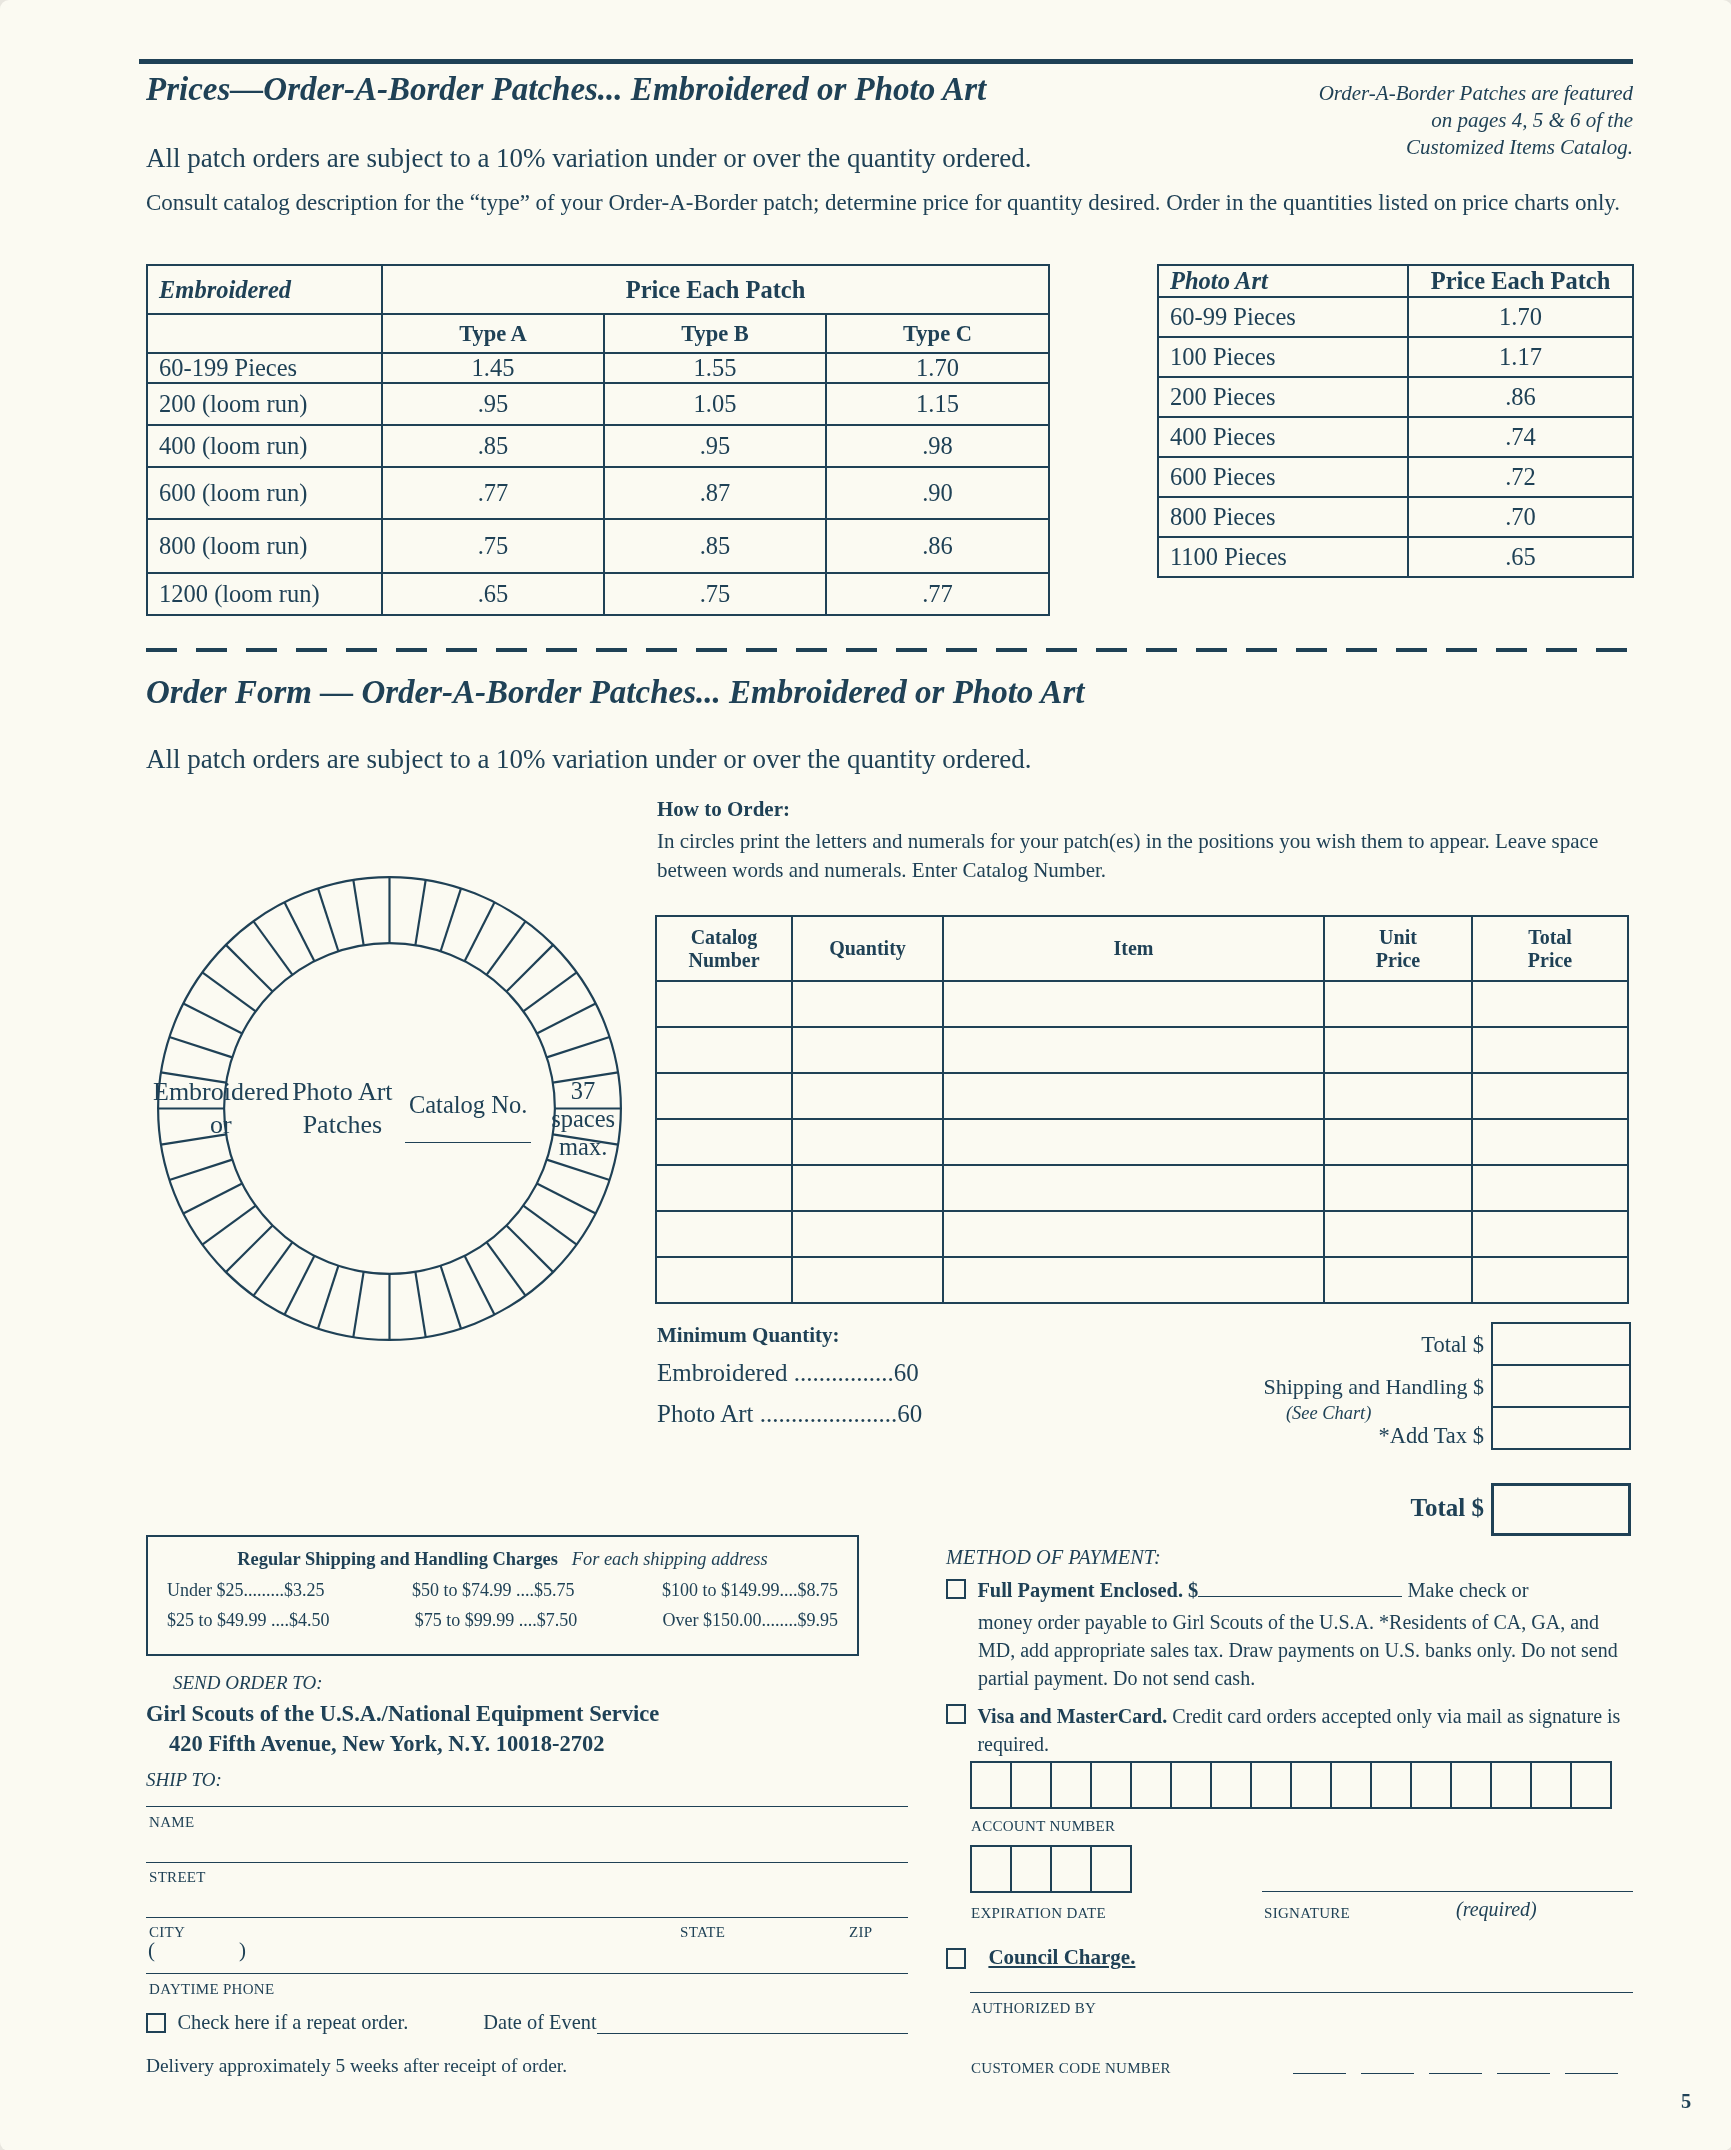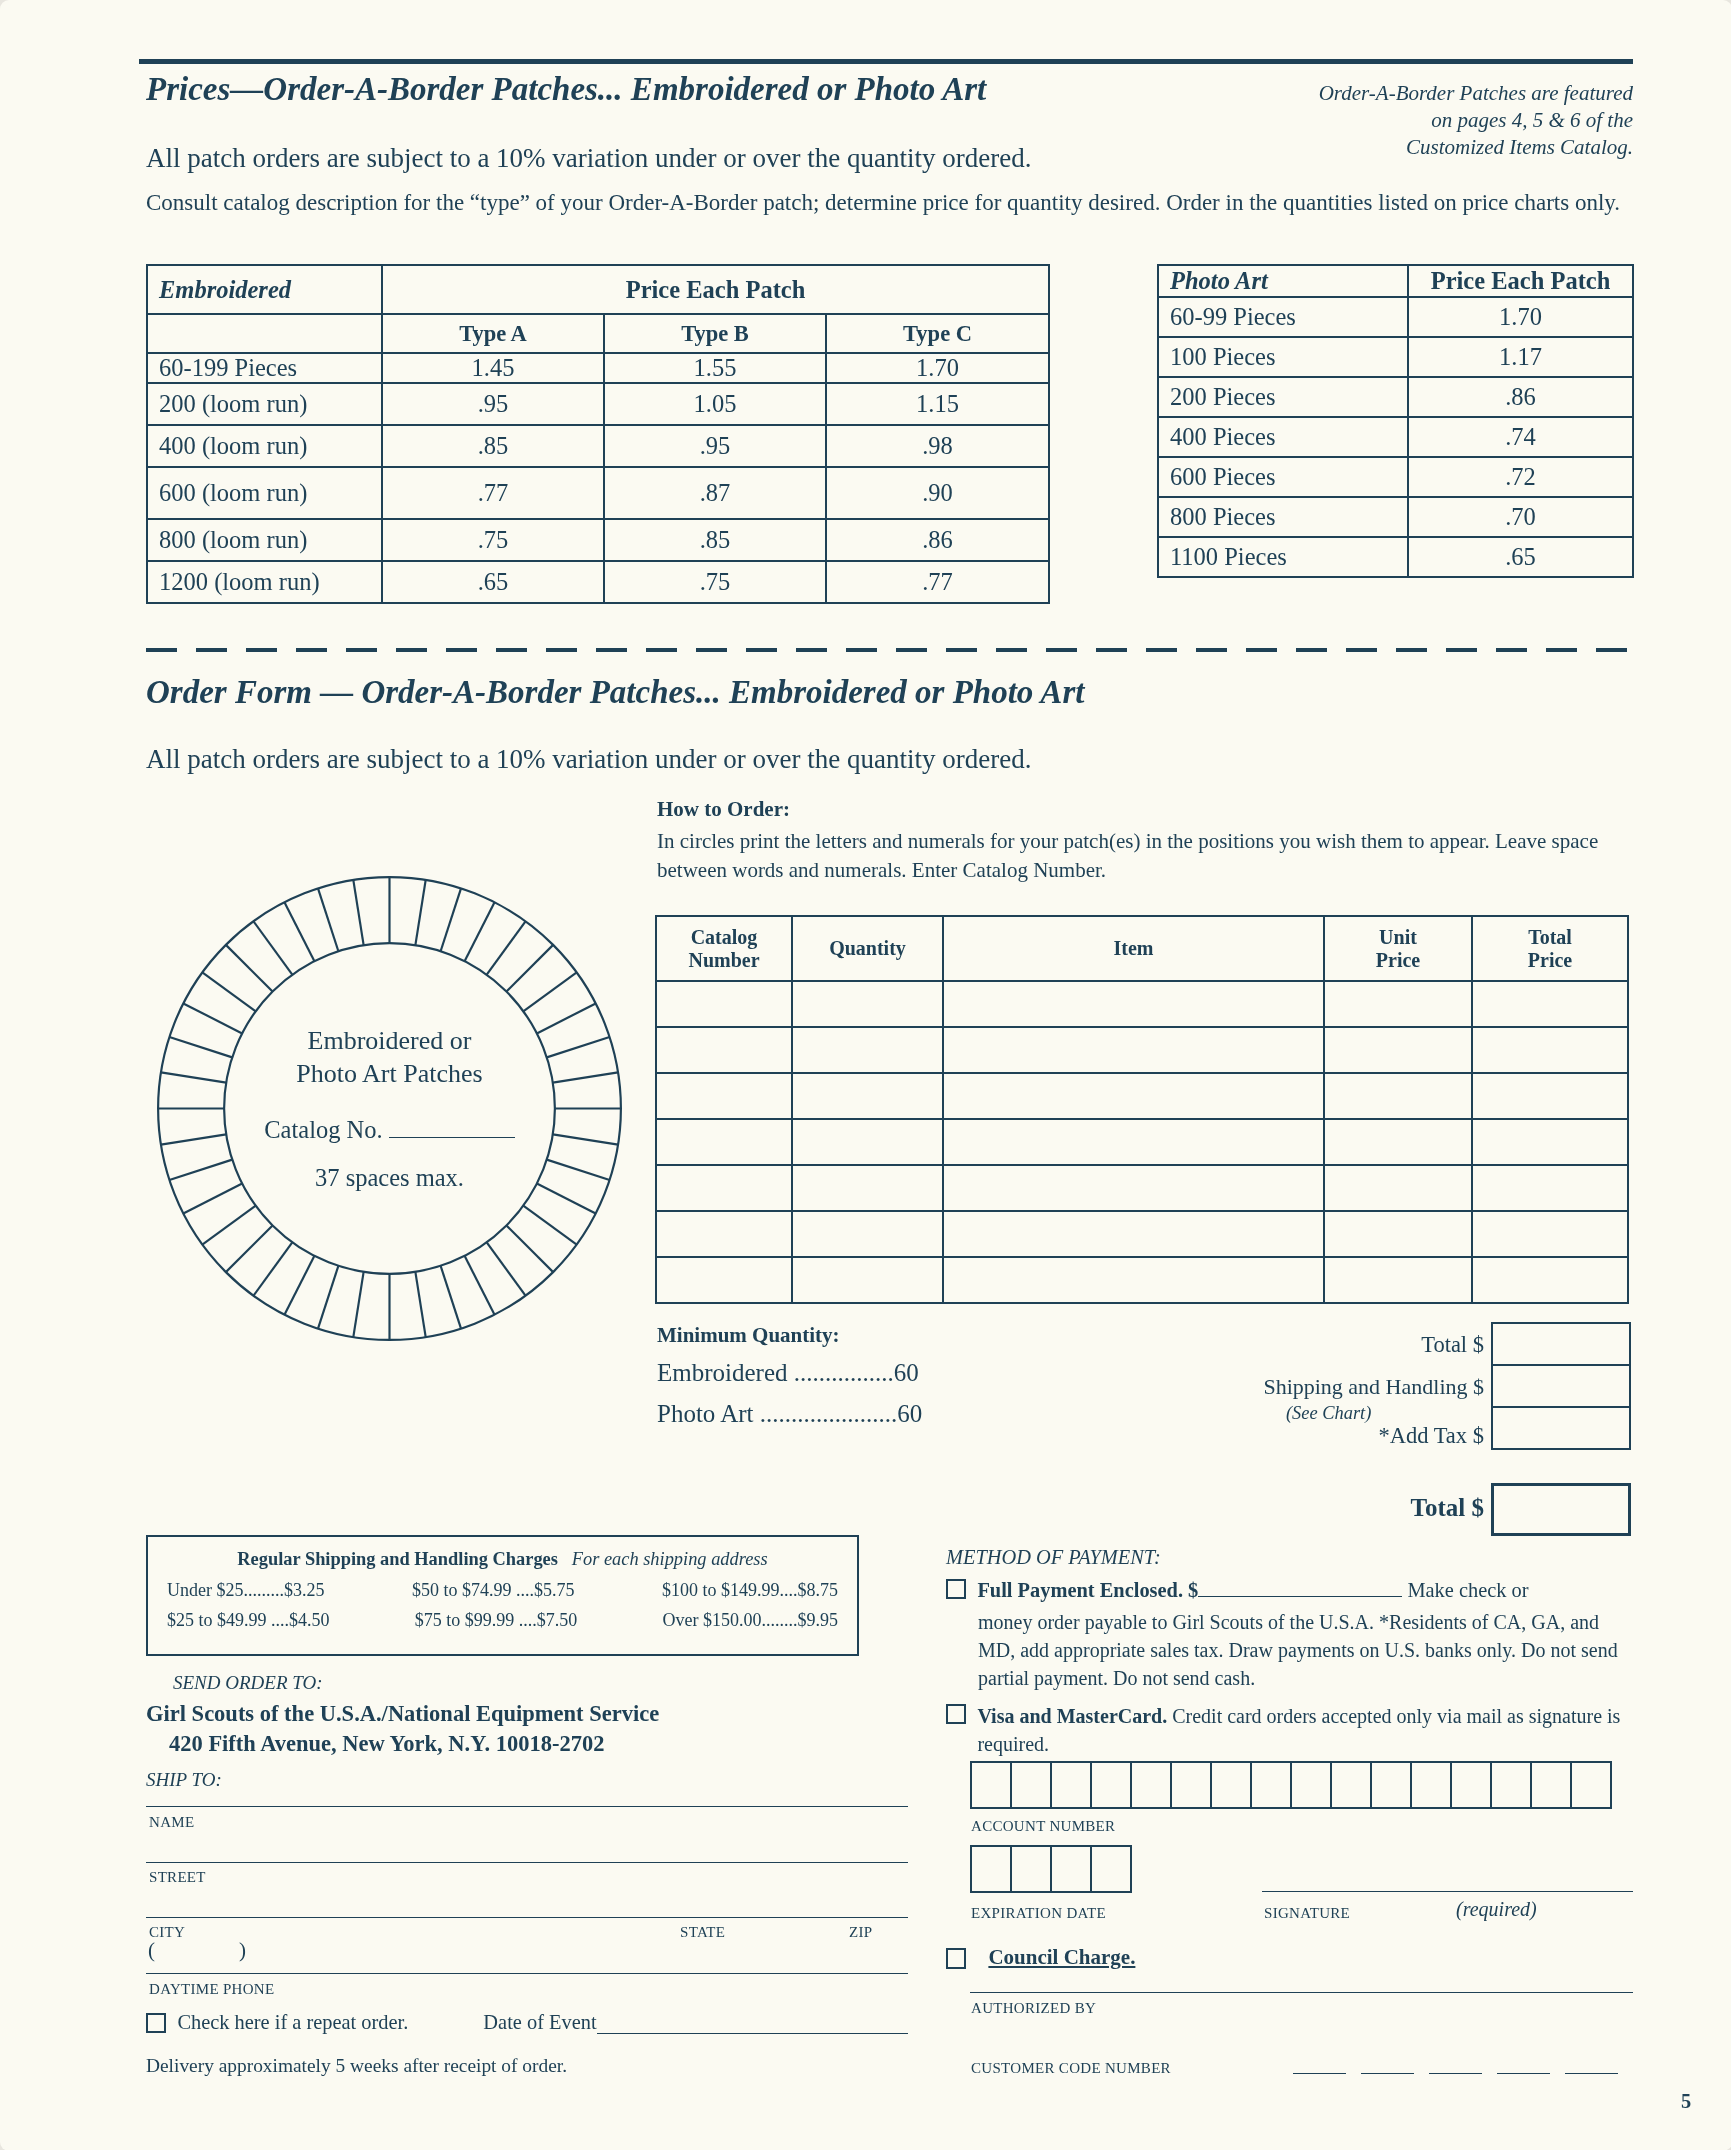--- a/index.html
+++ b/index.html
@@ -47,21 +47,21 @@
   .of-title{left:146px;top:674px;font-size:33px;font-weight:bold;font-style:italic;}
   .of-sub{left:146px;top:744px;font-size:27px;}
 
   .howto{left:657px;top:797px;width:983px;}
   .howto .ht-t{font-size:21px;font-weight:bold;margin-bottom:5.4px;}
   .howto .ht-b{font-size:21px;line-height:1.35;}
 
   .circle-wrap{left:153px;top:872px;width:473px;height:473px;}
   .circle-wrap svg{position:absolute;left:0;top:0;}
   .circle-wrap circle,.circle-wrap line{fill:none;stroke:var(--ink);stroke-width:3.2px;}
-  .circle-text{position:absolute;inset:0;display:flex;flex-direction:column;align-items:center;justify-content:center;text-align:center;}
+  .circle-text{position:absolute;inset:0;display:flex;flex-direction:row;align-items:center;justify-content:center;text-align:center;}
   .ct1{font-size:26px;line-height:1.25;}
   .ct2{font-size:24.5px;margin-top:23px;}
   .ct3{font-size:24.5px;margin-top:20.4px;}
   .fill{display:inline-block;border-bottom:1.7px solid var(--ink);height:1em;vertical-align:baseline;}
 
   table.otbl{left:655px;top:915px;width:973px;border-collapse:collapse;table-layout:fixed;position:absolute;}
   table.otbl th,table.otbl td{border:2px solid var(--ink);}
   table.otbl th{font-size:20px;font-weight:bold;white-space:pre-line;text-align:center;vertical-align:middle;}
   table.otbl thead tr{height:65px;}
   table.otbl tbody tr{height:46px;}
@@ -174,21 +174,21 @@
         <td class="val">.85</td>
         <td class="val">.95</td>
         <td class="val">.98</td>
       </tr>
       <tr style="height:52px">
         <td class="lbl">600 (loom run)</td>
         <td class="val">.77</td>
         <td class="val">.87</td>
         <td class="val">.90</td>
       </tr>
-      <tr style="height:42px">
+      <tr style="height:54px">
         <td class="lbl">800 (loom run)</td>
         <td class="val">.75</td>
         <td class="val">.85</td>
         <td class="val">.86</td>
       </tr>
       <tr style="height:42px">
         <td class="lbl">1200 (loom run)</td>
         <td class="val">.65</td>
         <td class="val">.75</td>
         <td class="val">.77</td>

